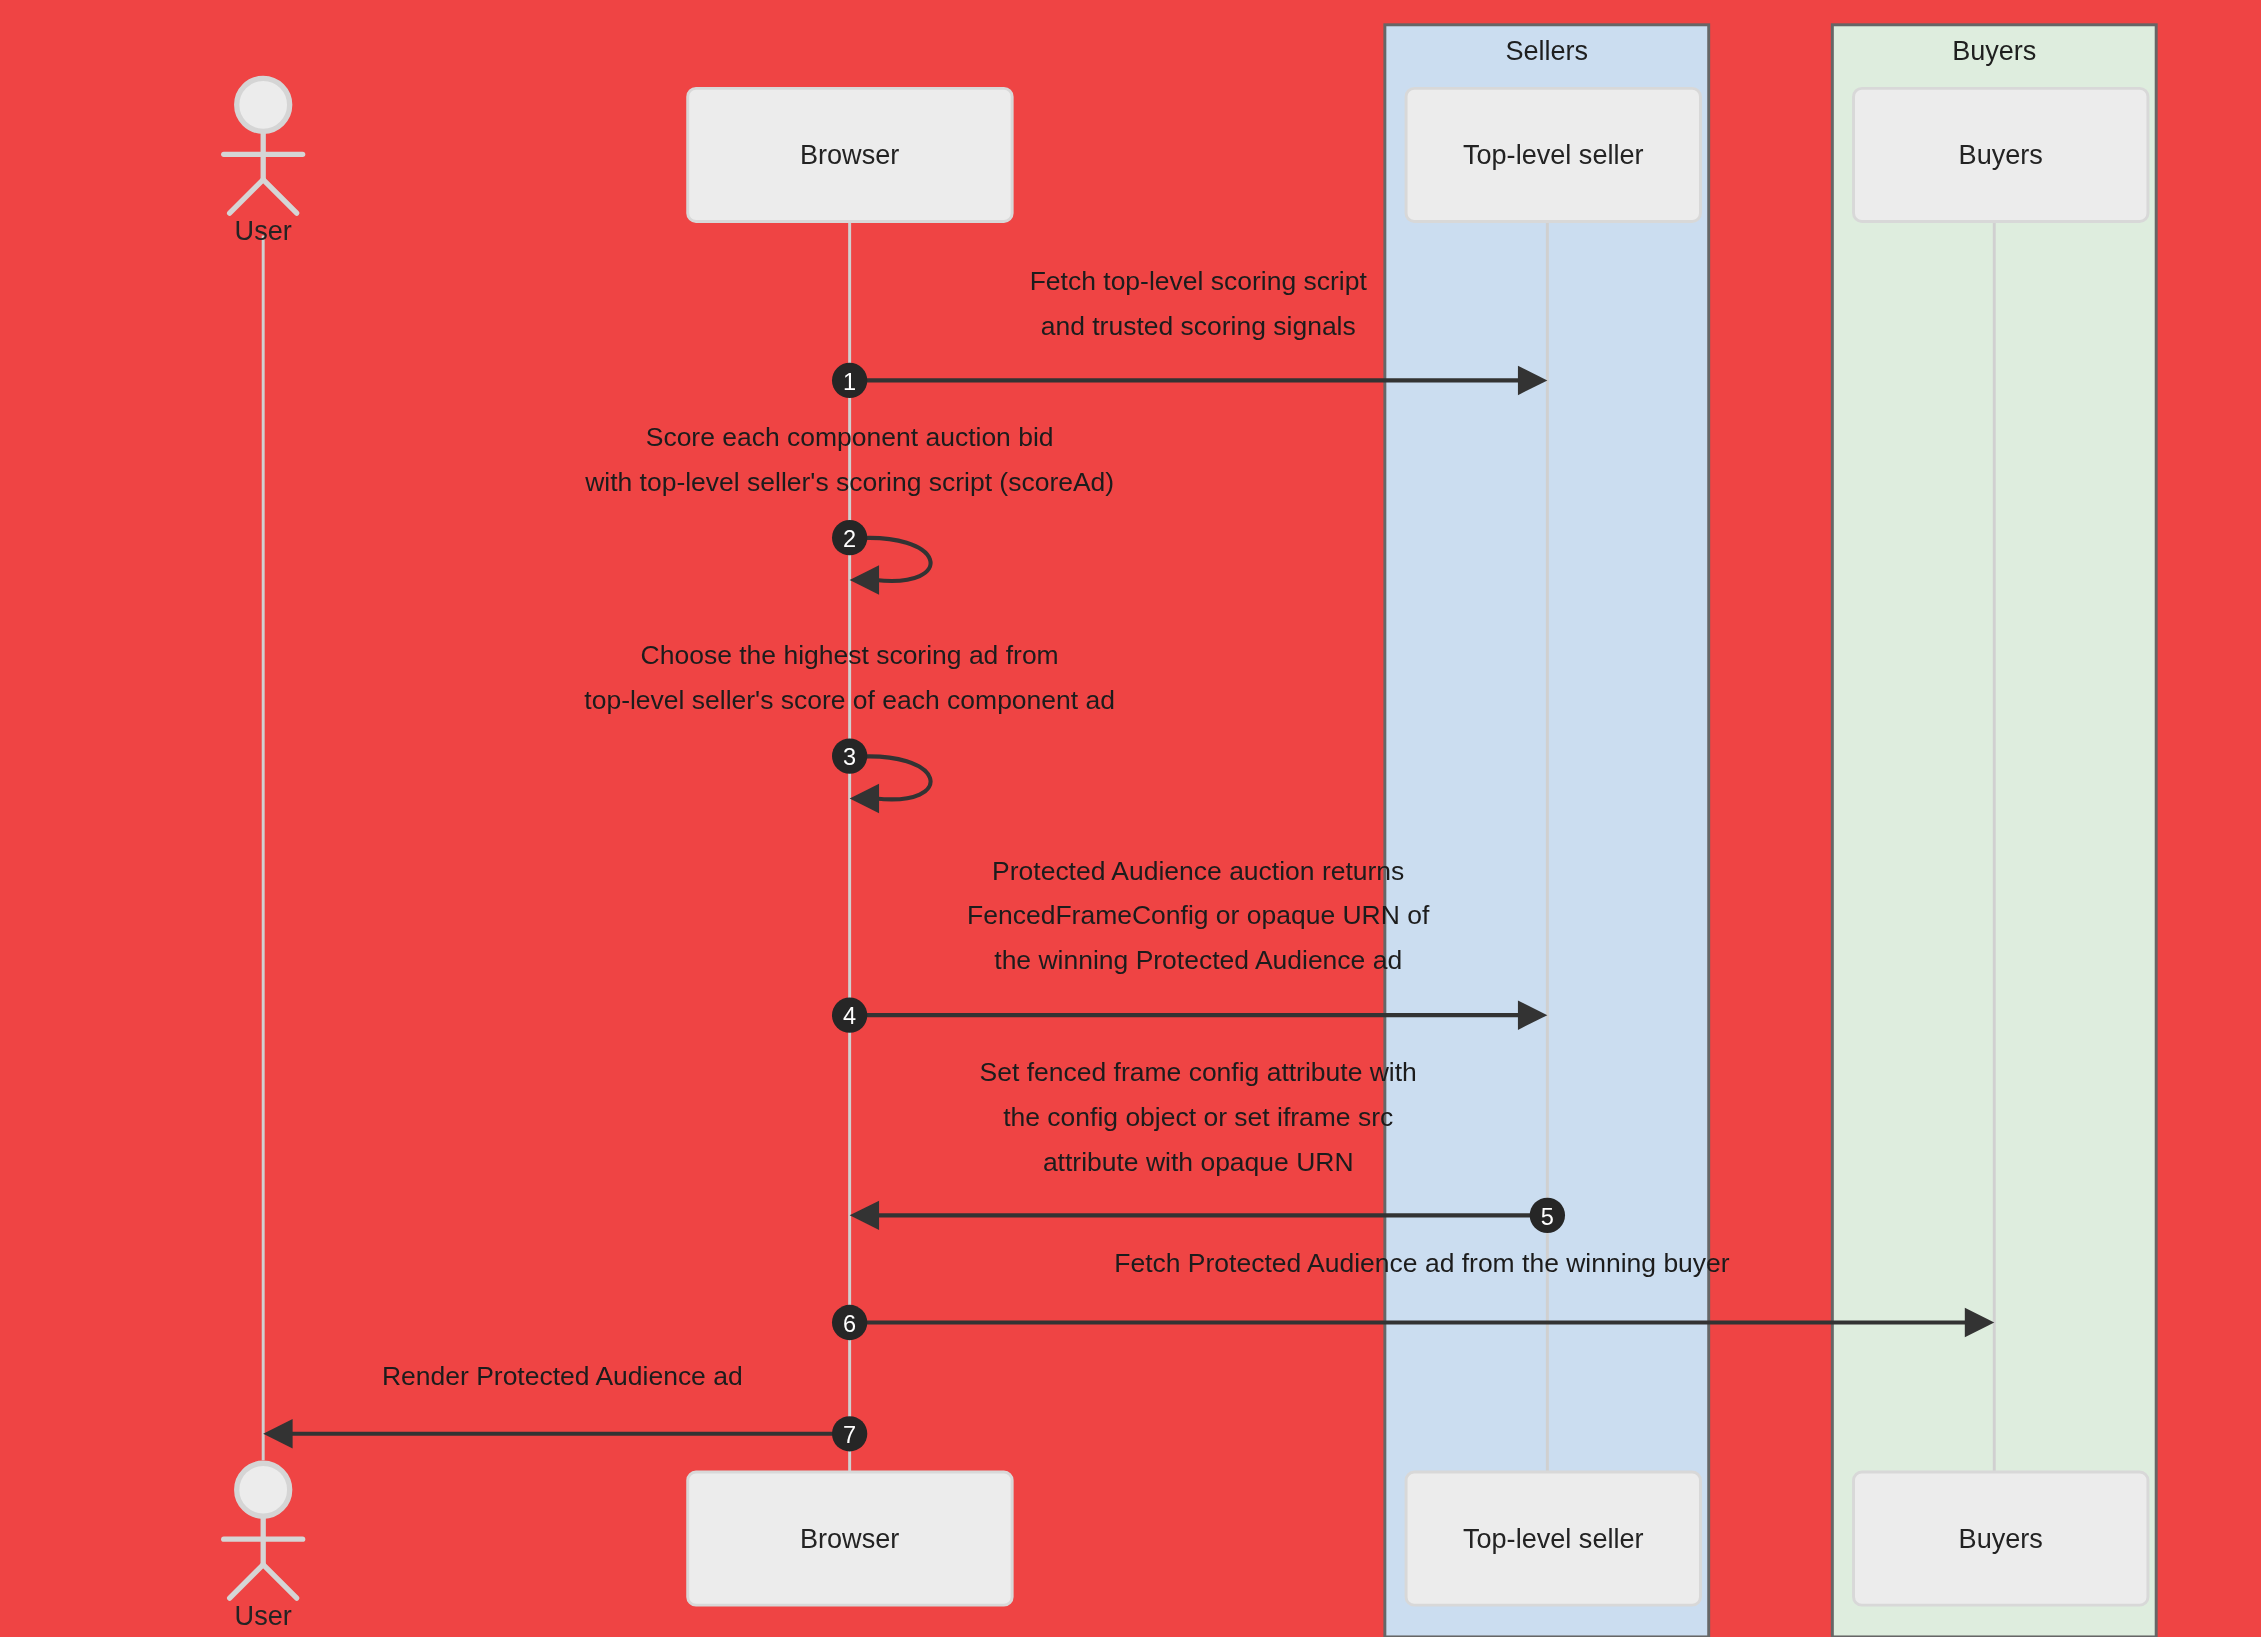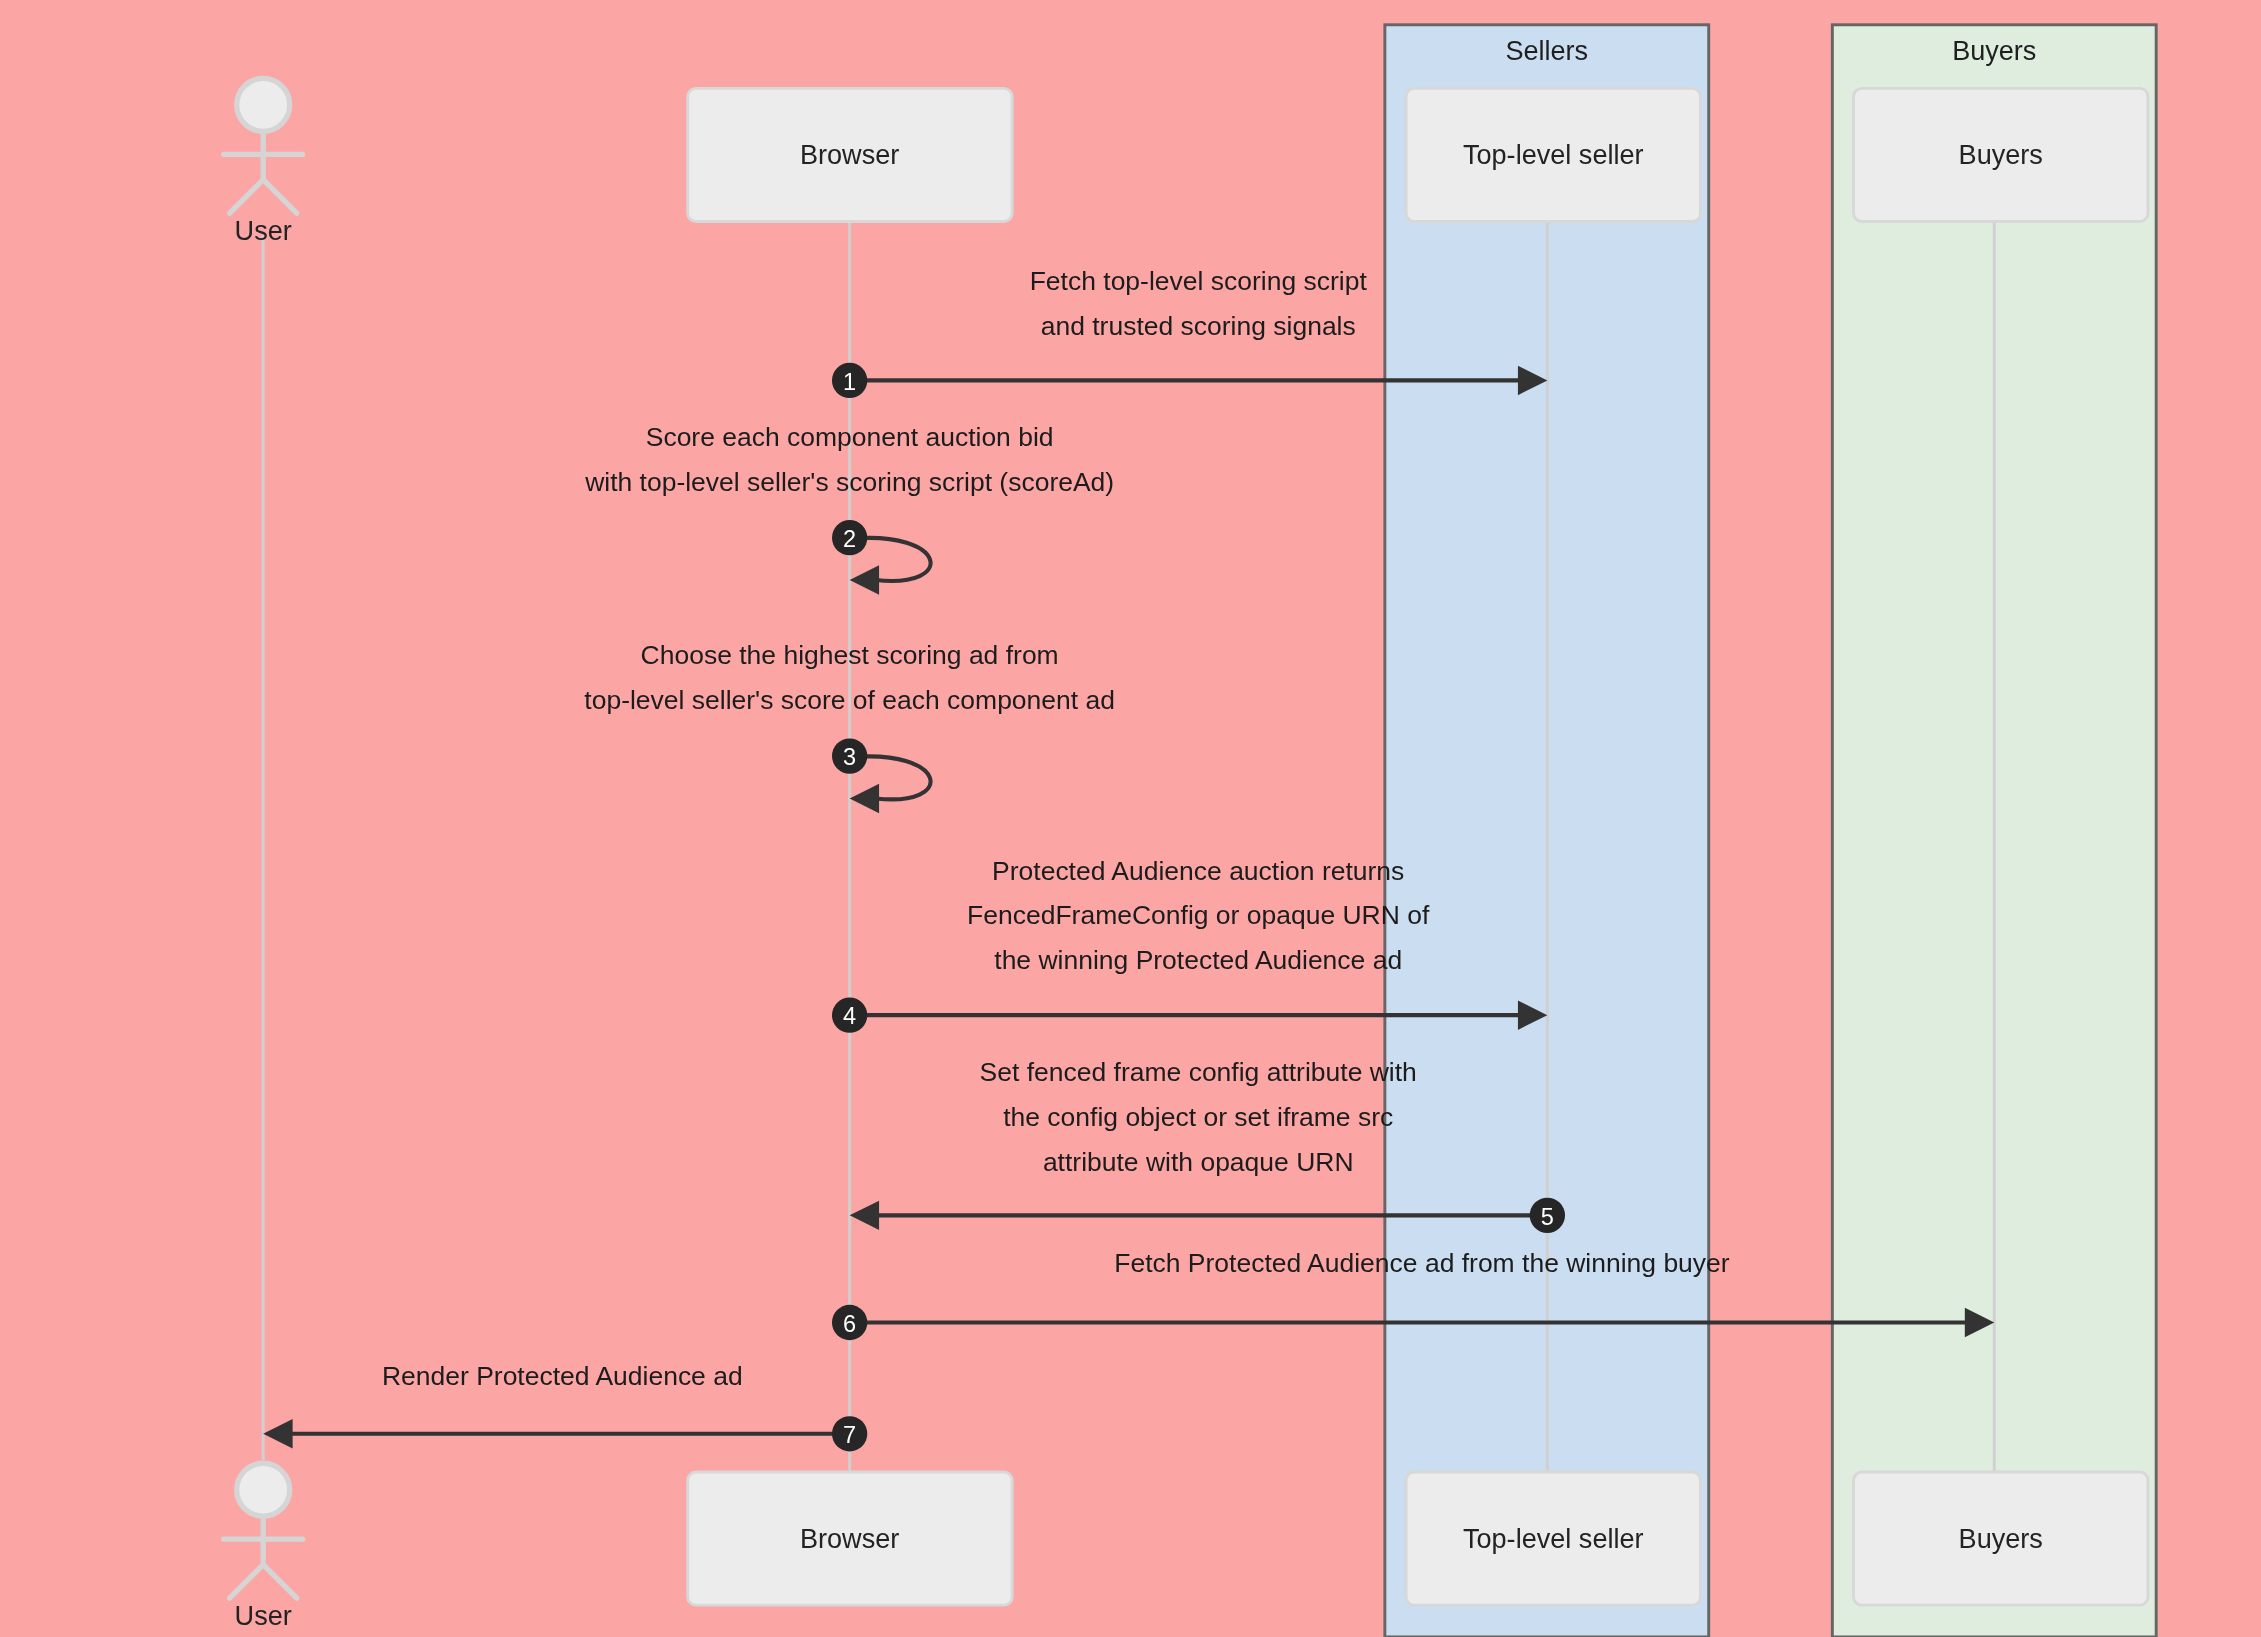--- a/index.html
+++ b/index.html
@@ -8,21 +8,21 @@
     padding: 0;
     background: #ffffff;
   }
   body {
     font-family: "Liberation Sans", sans-serif;
   }
   #diagram-root {
     position: relative;
     width: 2261px;
     height: 1637px;
-    background: #fca5a5;
+    background: #ef4444;
     overflow: hidden;
   }
   svg.diagram-svg {
     position: absolute;
     left: 0;
     top: 0;
     width: 2261px;
     height: 1637px;
     display: block;
   }

